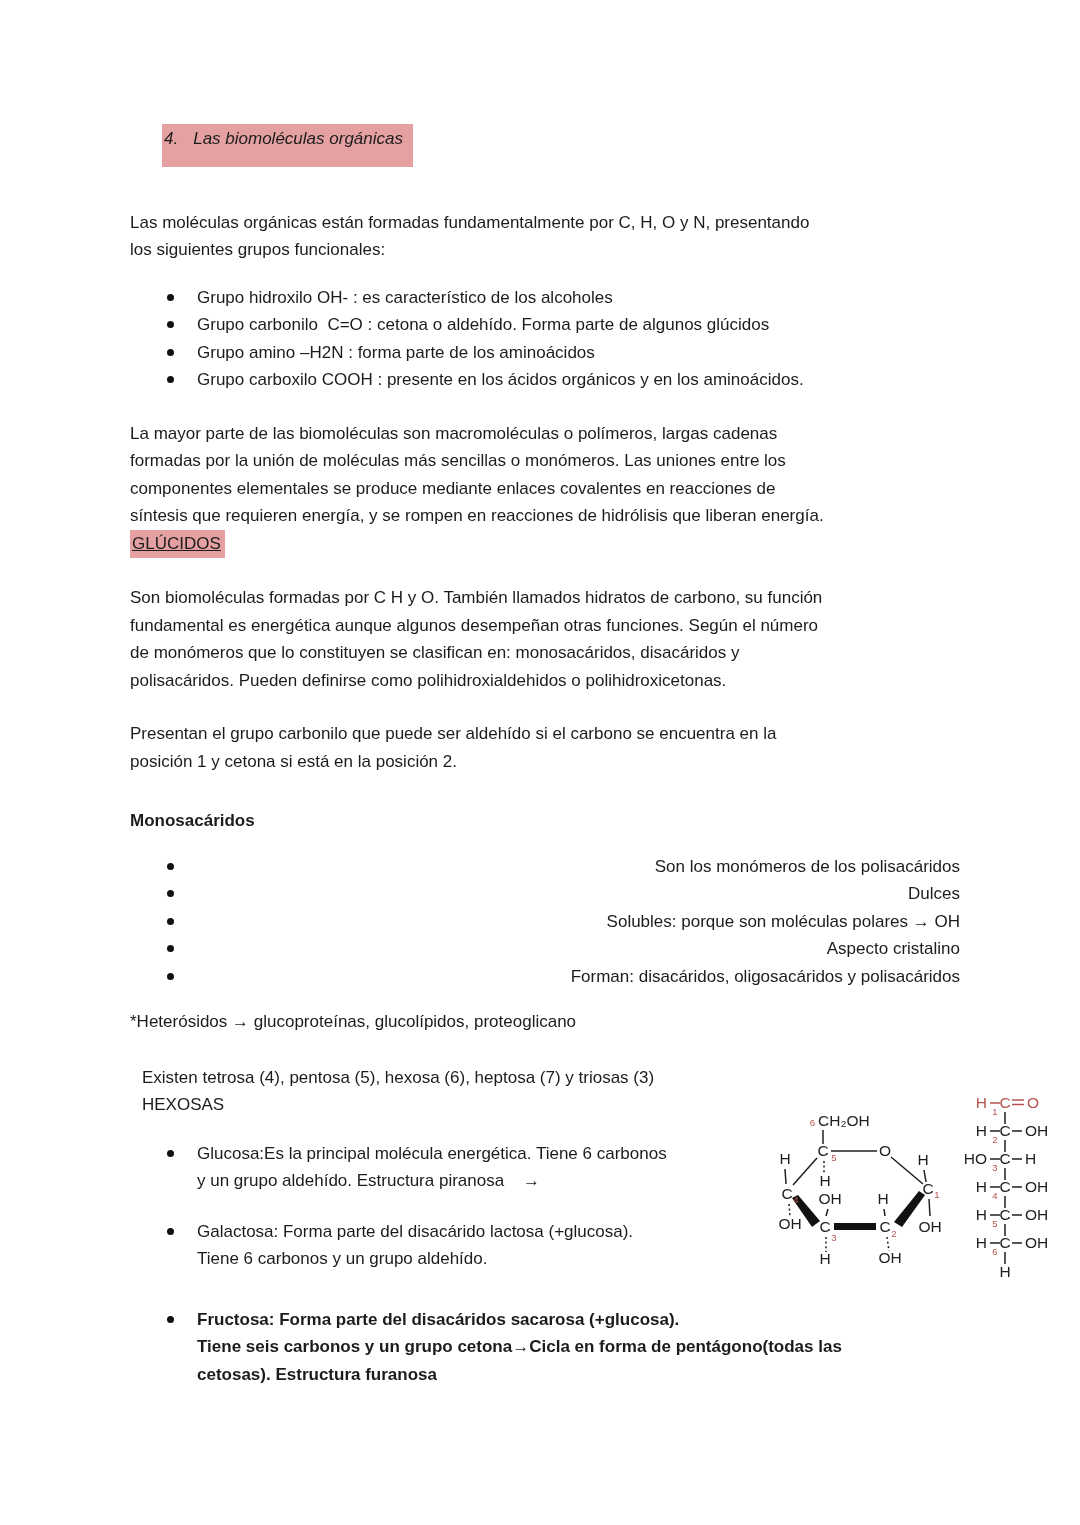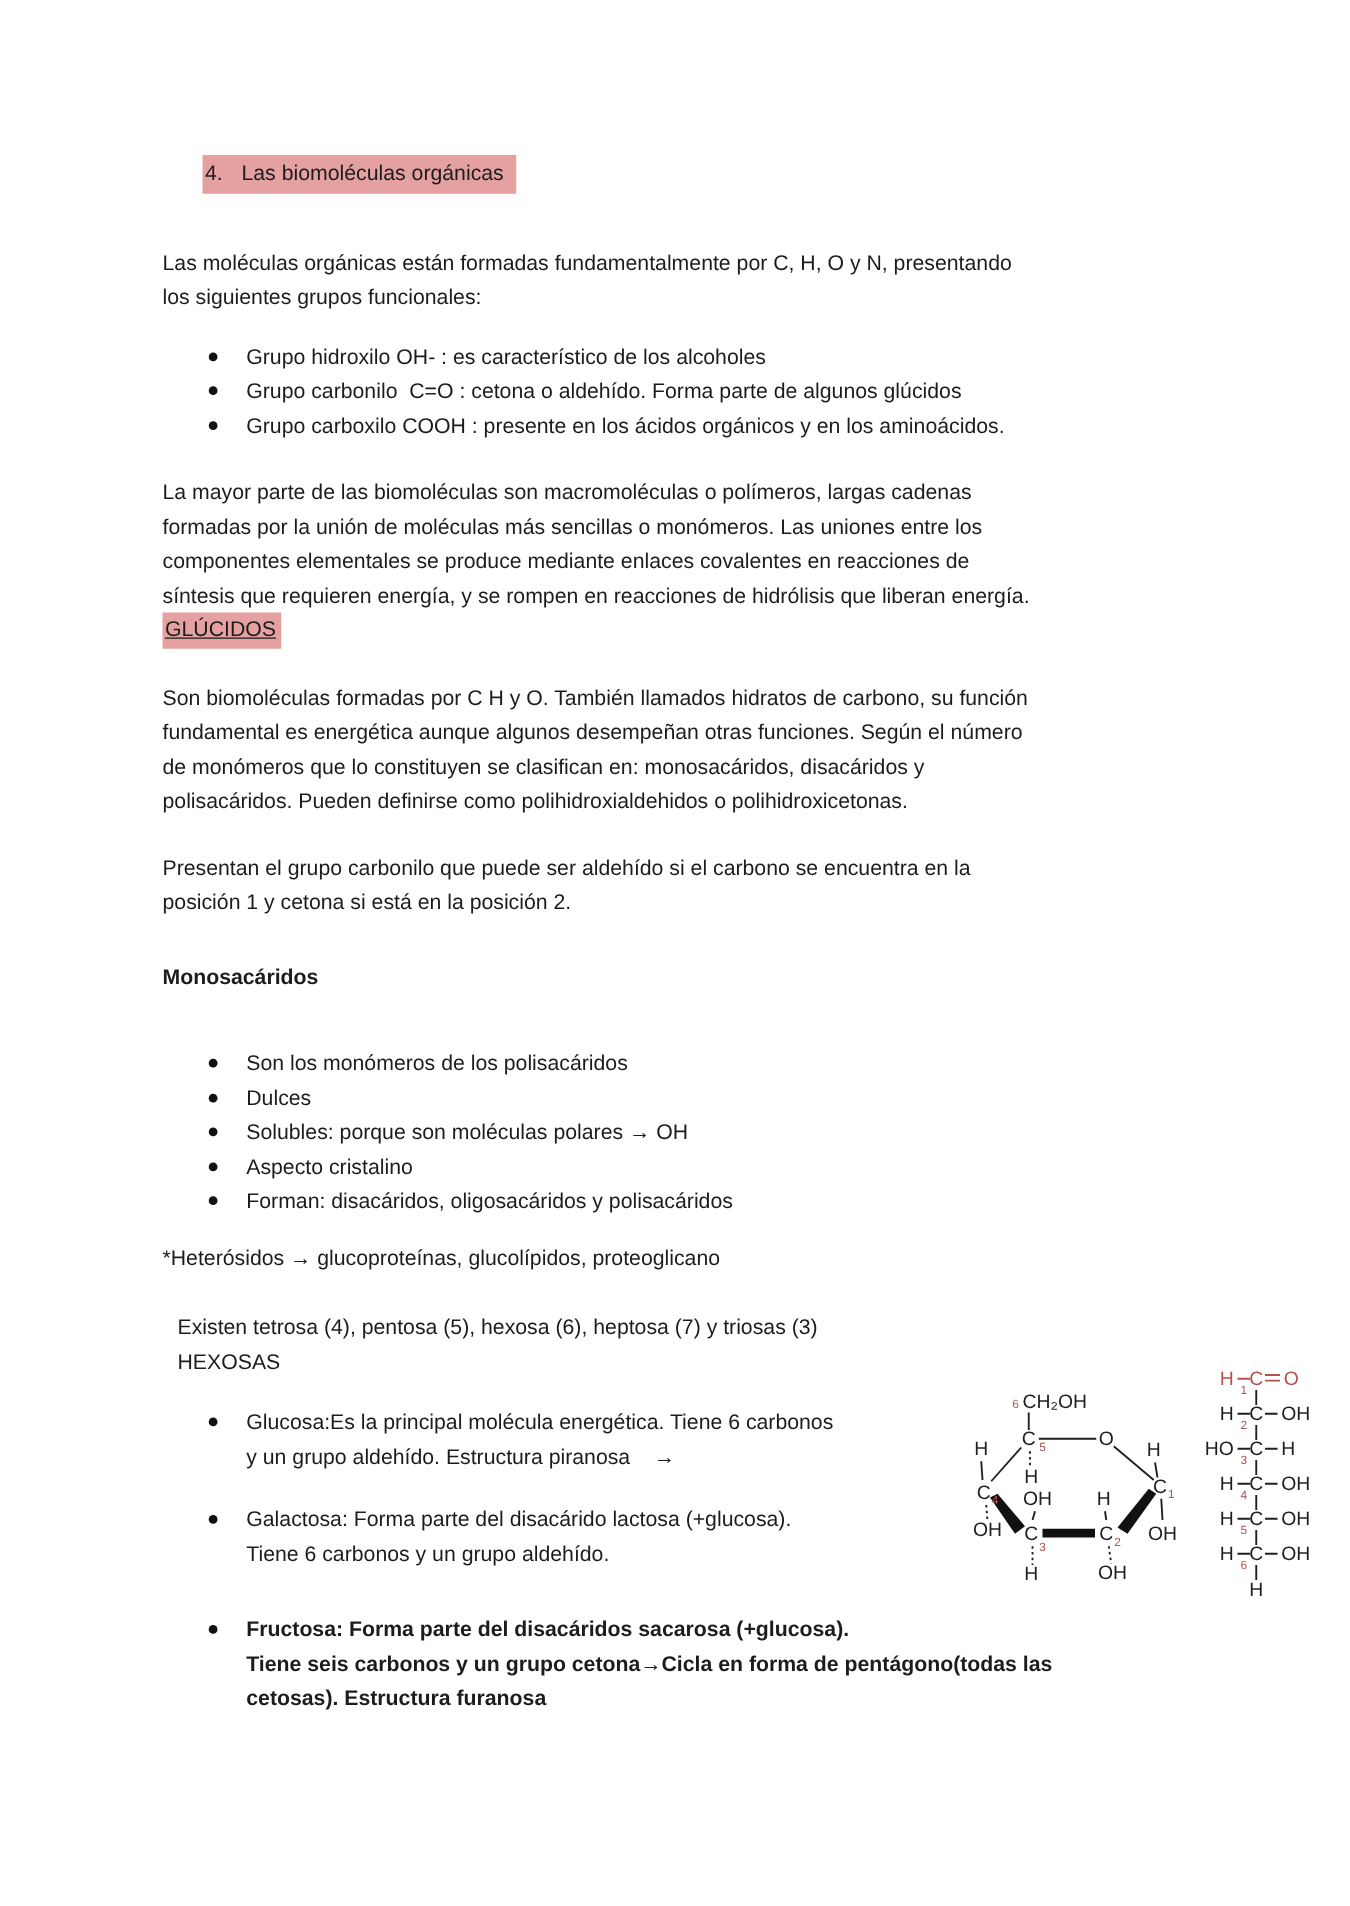--- a/index.html
+++ b/index.html
@@ -9,29 +9,29 @@
     font-family:"Liberation Sans","DejaVu Sans",sans-serif;
     color:#1c1c1c;
     position:relative;
     overflow:hidden;
   }
   .page { position:relative; width:1080px; height:1525px; background:#ffffff; }
   .content { padding:124px 120px 0 130px; font-size:17px; line-height:27.5px; }
   .line { white-space:pre; }
   .hl { background:#e5a1a1; }
   .heading-num-title { margin-left:32px; }
-  .heading-num-title .hl { display:inline-block; padding:1px 10px 2px 2px; }
+  .heading-num-title .hl { display:inline-block; padding:1px 10px 14px 2px;font-style:italic; }
   .heading-num { display:inline-block; margin-right:15px; }
   .glucidos { }
   .glucidos .hl { display:inline-block; padding:0 4px 1px 2px; text-decoration:underline; }
   .bold { font-weight:700; }
   .mt-para { margin-top:42px; }
   .mt-para2 { margin-top:26px; }
   .mt-list { margin-top:20px; }
-  .mt-list2 { margin-top:42px; }
+  .mt-list2 { margin-top:18px;text-align:right; }
   .mt-mono { margin-top:32px; }
   .mt-het { margin-top:18px; }
   .mt-ex { margin-top:28px;margin-left:12px; }
   .mt-hex { margin-top:21px; }
   .li { position:relative; padding-left:67px; }
   .li .dot {
     position:absolute; left:37px; top:10px;
     width:7px; height:7px; border-radius:50%; background:#111;
   }
   .hex-item-2 { margin-top:23px; }
@@ -61,20 +61,21 @@
     </div>
 
     <div class="mt-para">
       <div class="line">Las moléculas orgánicas están formadas fundamentalmente por C, H, O y N, presentando</div>
       <div class="line">los siguientes grupos funcionales:</div>
     </div>
 
     <div class="mt-list">
       <div class="li"><span class="dot"></span><span class="line">Grupo hidroxilo OH- : es característico de los alcoholes</span></div>
       <div class="li"><span class="dot"></span><span class="line">Grupo carbonilo  C=O : cetona o aldehído. Forma parte de algunos glúcidos</span></div>
+      <div class="li"><span class="dot"></span><span class="line">Grupo amino –H2N : forma parte de los aminoácidos</span></div>
       <div class="li"><span class="dot"></span><span class="line">Grupo carboxilo COOH : presente en los ácidos orgánicos y en los aminoácidos.</span></div>
     </div>
 
     <div class="mt-para2">
       <div class="line">La mayor parte de las biomoléculas son macromoléculas o polímeros, largas cadenas</div>
       <div class="line">formadas por la unión de moléculas más sencillas o monómeros. Las uniones entre los</div>
       <div class="line">componentes elementales se produce mediante enlaces covalentes en reacciones de</div>
       <div class="line">síntesis que requieren energía, y se rompen en reacciones de hidrólisis que liberan energía.</div>
     </div>
 

